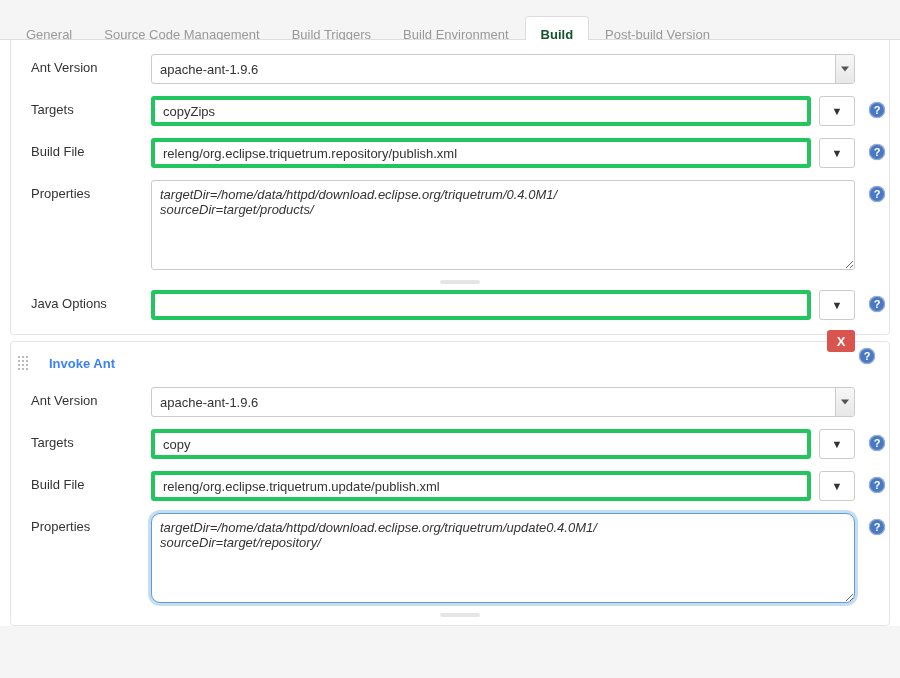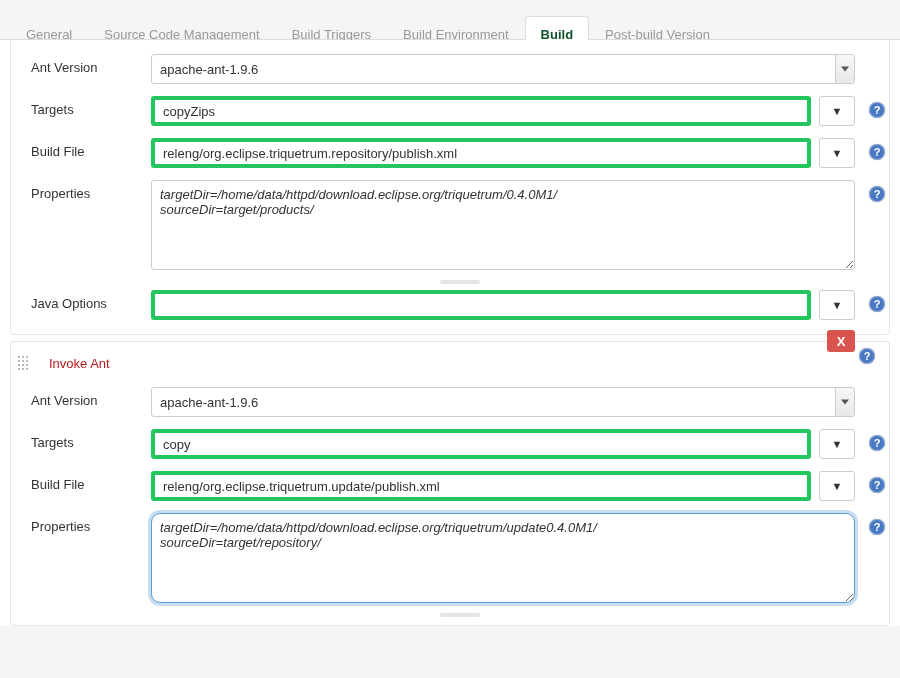--- a/index.html
+++ b/index.html
@@ -44,24 +44,24 @@
     }
     .section {
       position: relative;
       padding: 8px 0 8px 20px;
       border: 1px solid #e5e5e5;
       border-radius: 4px;
       margin: 6px 10px;
       background: #fff;
     }
     .section-header {
-      font-weight: normal;
+      font-weight: bold;
       font-size: 13px;
       padding: 6px 0 10px 18px;
-      color: #b91c1c;
+      color: #3b82f6;
       position: relative;
     }
     .drag-handle {
       position: absolute;
       left: -14px;
       top: 5px;
       width: 12px;
       height: 16px;
       background-image:
         radial-gradient(circle, #bbb 1px, transparent 1px);

